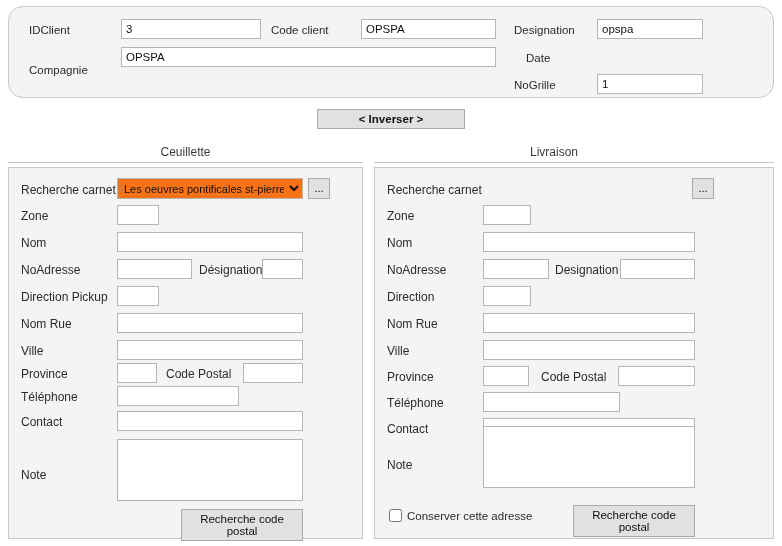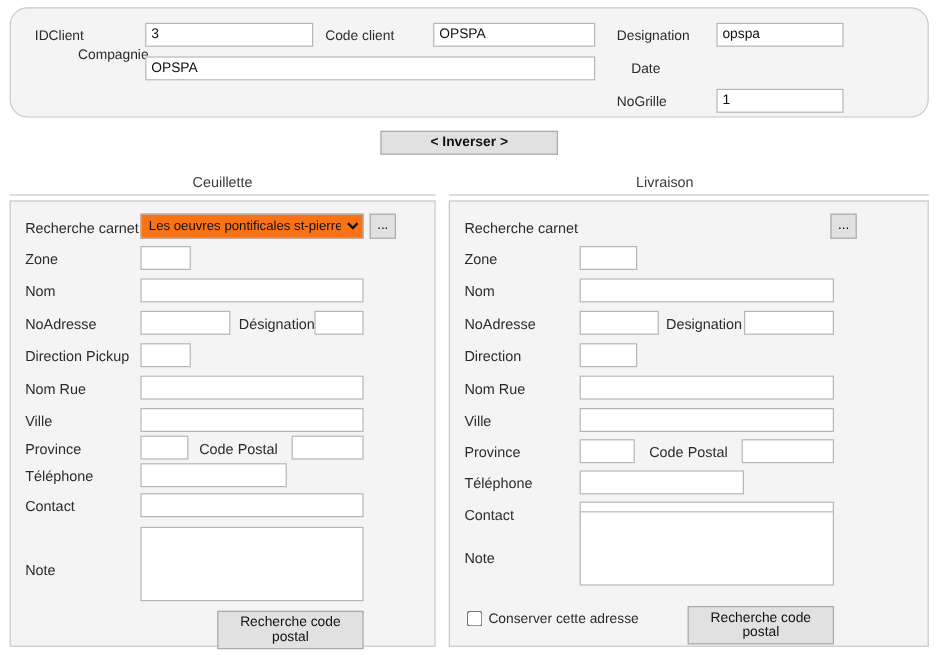--- a/index.html
+++ b/index.html
@@ -55,21 +55,21 @@
   .row-abs { position: absolute; }
 
   
   #lbl-idclient   { left: 20px;  top: 17px; }
   #in-idclient    { left: 112px; top: 12px; width: 140px; }
   #lbl-codeclient { left: 262px; top: 17px; }
   #in-codeclient  { left: 352px; top: 12px; width: 135px; }
   #lbl-utilisateur{ left: 505px; top: 17px; }
   #in-utilisateur { left: 588px; top: 12px; width: 106px; }
 
-  #lbl-compagnie  { left: 20px;  top: 33px; margin-left: 36px; }
+  #lbl-compagnie  { left: 20px;  top: 57px; }
   #in-compagnie   { left: 112px; top: 40px; width: 375px; }
   #lbl-date       { left: 517px; top: 45px; }
   #in-date        { left: 588px; top: 40px; width: 106px; }
 
   #lbl-nogrille   { left: 505px; top: 72px; }
   #in-nogrille    { left: 588px; top: 67px; width: 106px; }
 
   
   .inverser-wrap {
     text-align: center;

